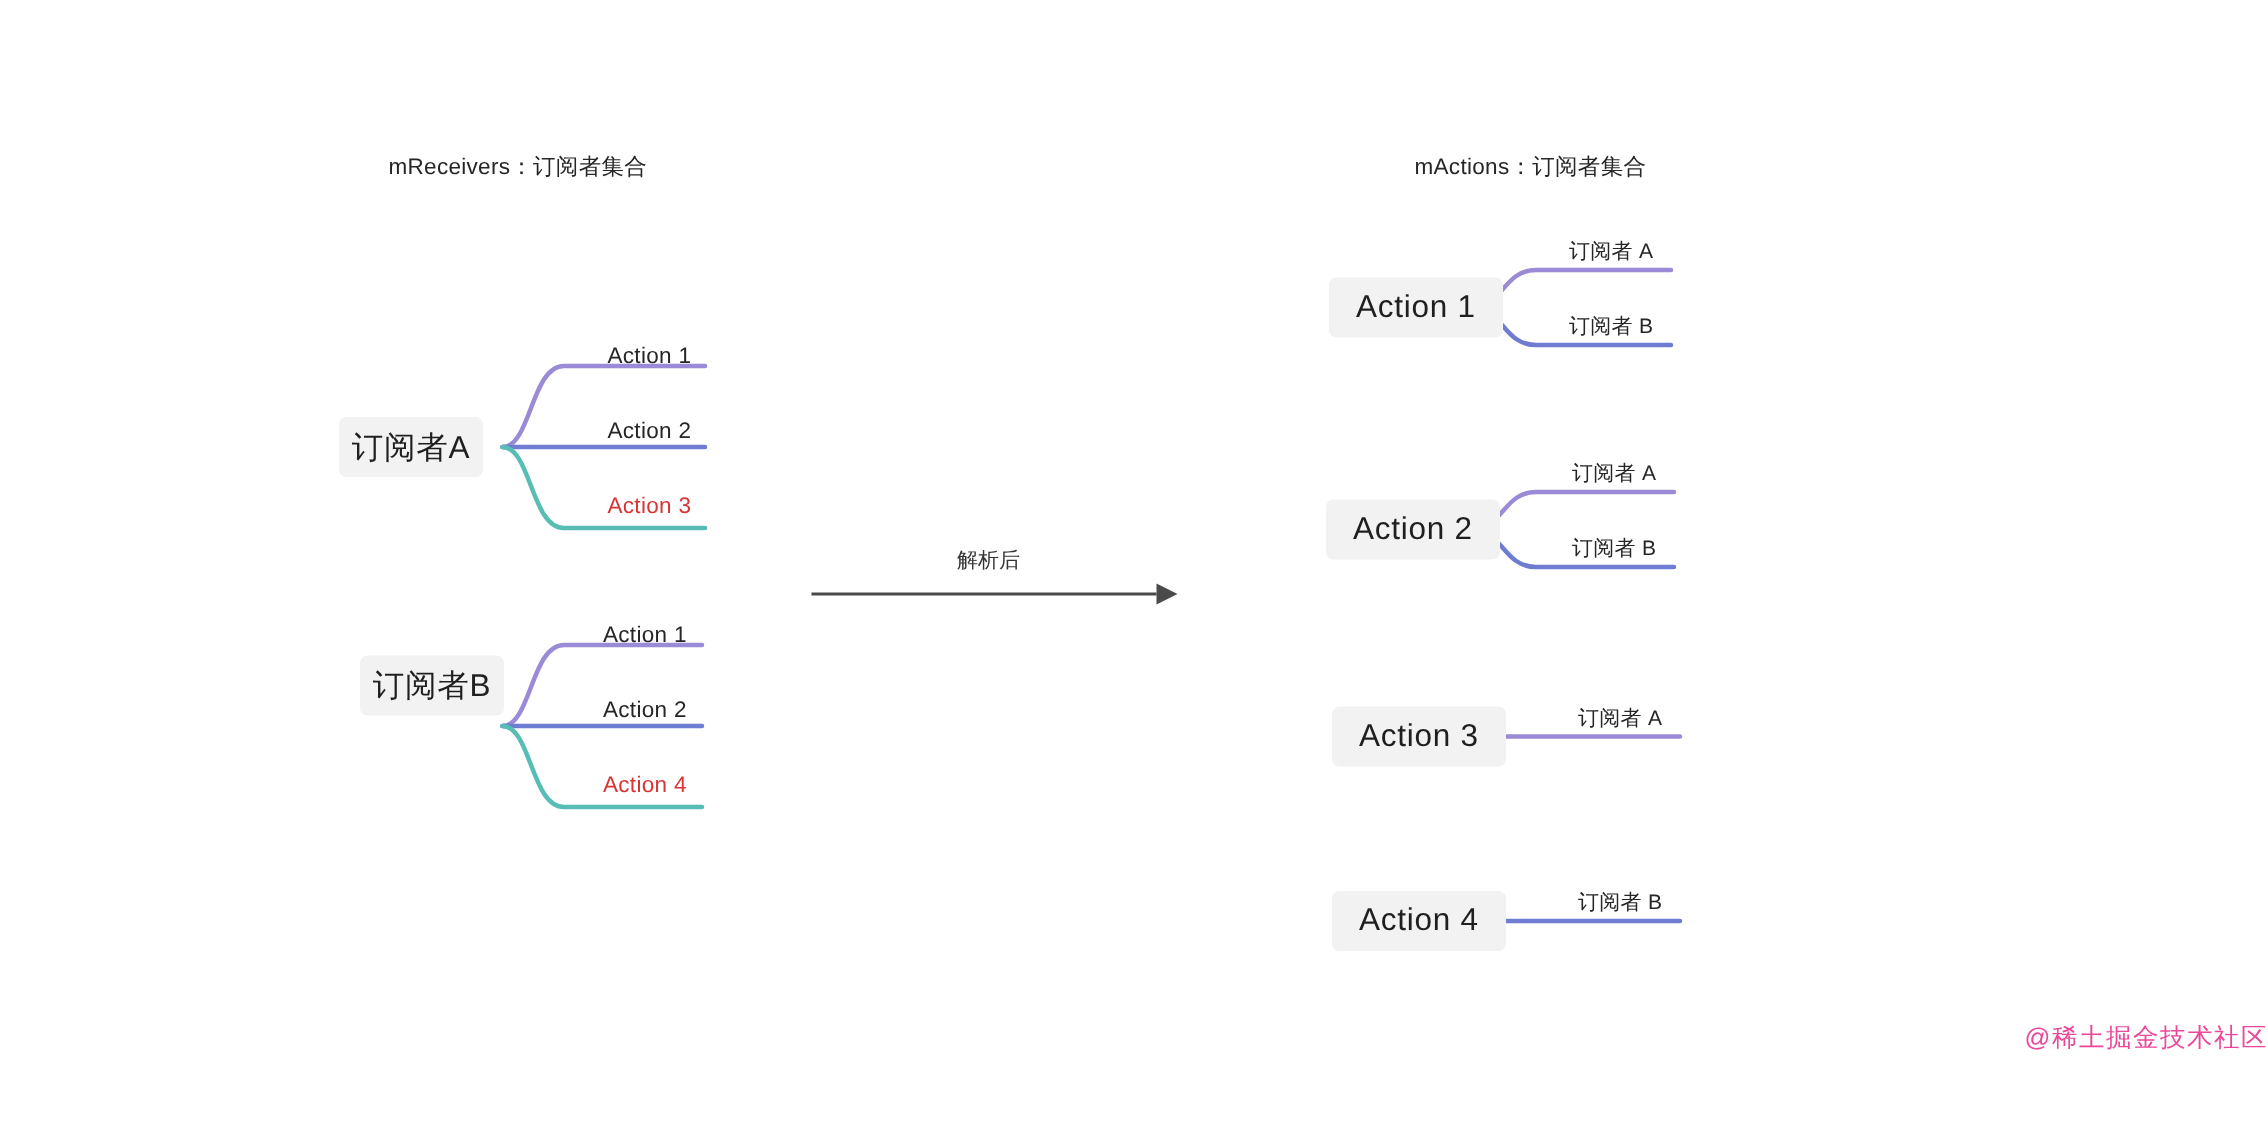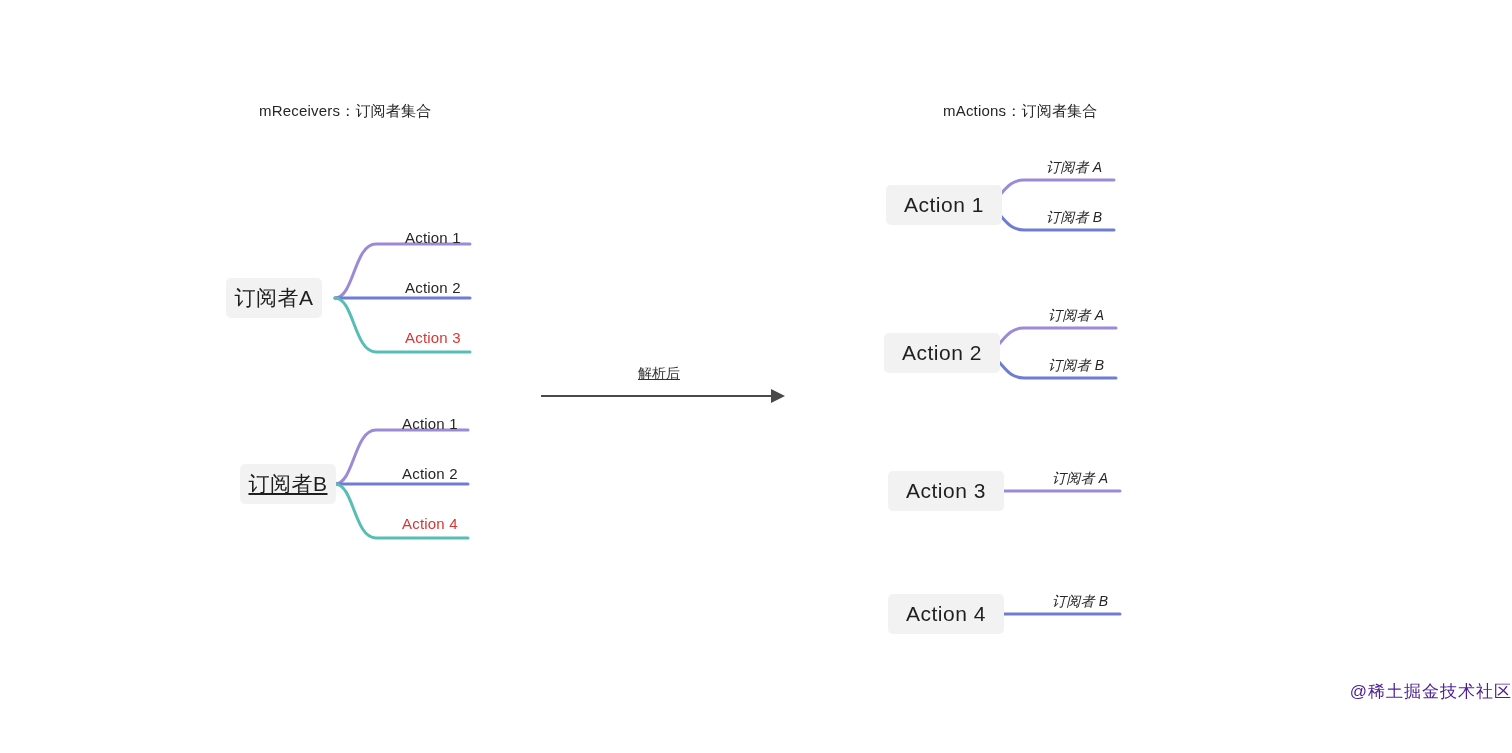--- a/index.html
+++ b/index.html
@@ -62,35 +62,33 @@
     font-size: 15px;
     white-space: nowrap;
     color: #262626;
     letter-spacing: 0.2px;
   }
   .edge-label.alert {
     color: #d93535;
   }
   .edge-label.cn {
     font-size: 14px;
-    font-style: italic;
   }
   .arrow-caption {
     position: absolute;
     font-size: 14px;
     color: #333333;
     white-space: nowrap;
-    text-decoration: underline;
   }
   .watermark {
     position: absolute;
     right: 24px;
     bottom: 14px;
     font-size: 17px;
-    color: #4c1d95;
+    color: #ec4899;
     letter-spacing: 1px;
     white-space: nowrap;
   }
 </style>
 </head>
 <body>
 
 <div class="canvas">
 
   <svg class="links" viewBox="0 0 1512 753">
@@ -118,21 +116,21 @@
   </svg>
 
   <div class="section-title" style="left:235px; top:102px;">mReceivers：订阅者集合</div>
   <div class="section-title" style="left:919px; top:102px;">mActions：订阅者集合</div>
 
   <div class="node left-node" style="left:202px; top:278px;">订阅者A</div>
   <div class="edge-label" style="left:381px; top:229px;">Action 1</div>
   <div class="edge-label" style="left:381px; top:279px;">Action 2</div>
   <div class="edge-label alert" style="left:381px; top:329px;">Action 3</div>
 
-  <div class="node left-node" style="left:216px; top:464px;text-decoration:underline;">订阅者B</div>
+  <div class="node left-node" style="left:216px; top:437px;">订阅者B</div>
   <div class="edge-label" style="left:378px; top:415px;">Action 1</div>
   <div class="edge-label" style="left:378px; top:465px;">Action 2</div>
   <div class="edge-label alert" style="left:378px; top:515px;">Action 4</div>
 
   <div class="arrow-caption" style="left:614px; top:365px;">解析后</div>
 
   <div class="node right-node" style="left:862px; top:185px;">Action 1</div>
   <div class="edge-label cn" style="left:1022px; top:159px;">订阅者 A</div>
   <div class="edge-label cn" style="left:1022px; top:209px;">订阅者 B</div>
 

